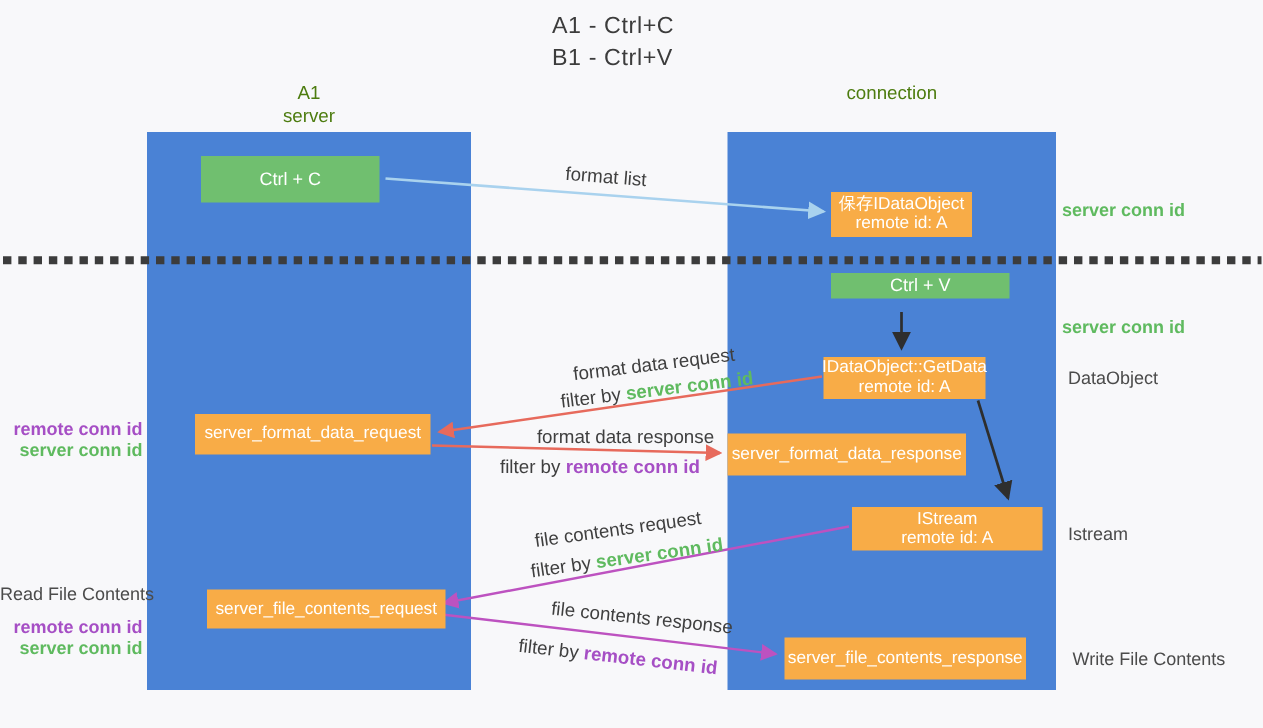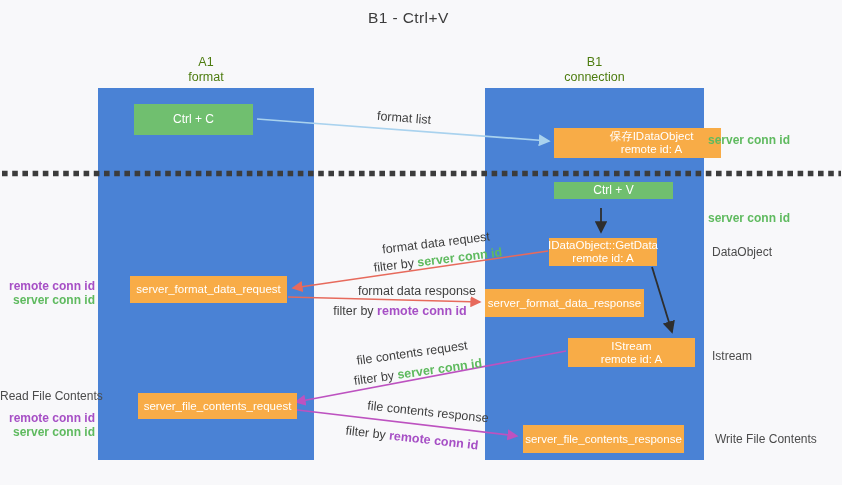--- a/index.html
+++ b/index.html
@@ -39,29 +39,29 @@
   .st-dot{stroke:var(--text-dark,#3c3c3c);stroke-width:5.4;stroke-dasharray:5.6 4.6;}
   .mk-lb{fill:var(--arrow-light-blue,#a9d2ee);}
   .mk-red{fill:var(--arrow-red,#e76a5c);}
   .mk-mag{fill:var(--arrow-magenta,#bd52c0);}
   .mk-blk{fill:var(--arrow-black,#2e2e2e);}
 </style>
 </head>
 <body>
 
 <div class="title">
+  <div>A1 - Ctrl+C</div>
   <div>B1 - Ctrl+V</div>
 </div>
 
 <div class="ll-header" style="left:98px;width:216px;">
   <div>A1</div>
-  <div>format</div>
+  <div>server</div>
 </div>
 <div class="ll-header" style="left:485px;width:219px;">
-  <div>B1</div>
   <div>connection</div>
 </div>
 
 <div class="lifeline" style="left:98px;width:216px;"></div>
 <div class="lifeline" style="left:485px;width:219px;"></div>
 
 <svg class="layer" width="842" height="485" viewBox="0 0 842 485">
   <defs>
     <marker id="mLB" markerWidth="7" markerHeight="7" refX="6" refY="3.5" orient="auto" markerUnits="strokeWidth">
       <path class="mk-lb" d="M0,0 L7,3.5 L0,7 Z"></path>
@@ -83,21 +83,21 @@
   <line class="st-red" x1="288" y1="297" x2="480" y2="302" marker-end="url(#mRed)"></line>
   <line class="st-blk" x1="652" y1="267" x2="672" y2="332" marker-end="url(#mBlk)"></line>
   <line class="st-mag" x1="566" y1="351" x2="296" y2="402" marker-end="url(#mMag)"></line>
   <line class="st-mag" x1="289" y1="409" x2="517" y2="436" marker-end="url(#mMag)"></line>
 </svg>
 
 <div class="node green" style="left:134px;top:104px;width:119px;height:31px;align-items:center;">
   <div>Ctrl + C</div>
 </div>
 
-<div class="node orange" style="left:554px;top:128px;width:139px;height:30px;padding-left:28px;">
+<div class="node orange" style="left:554px;top:128px;width:94px;height:30px;">
   <div>保存IDataObject</div>
   <div>remote id: A</div>
 </div>
 
 <div class="node green" style="left:554px;top:182px;width:119px;height:17px;">
   <div>Ctrl + V</div>
 </div>
 
 <div class="node orange" style="left:549px;top:238px;width:108px;height:28px;">
   <div>IDataObject::GetData</div>

